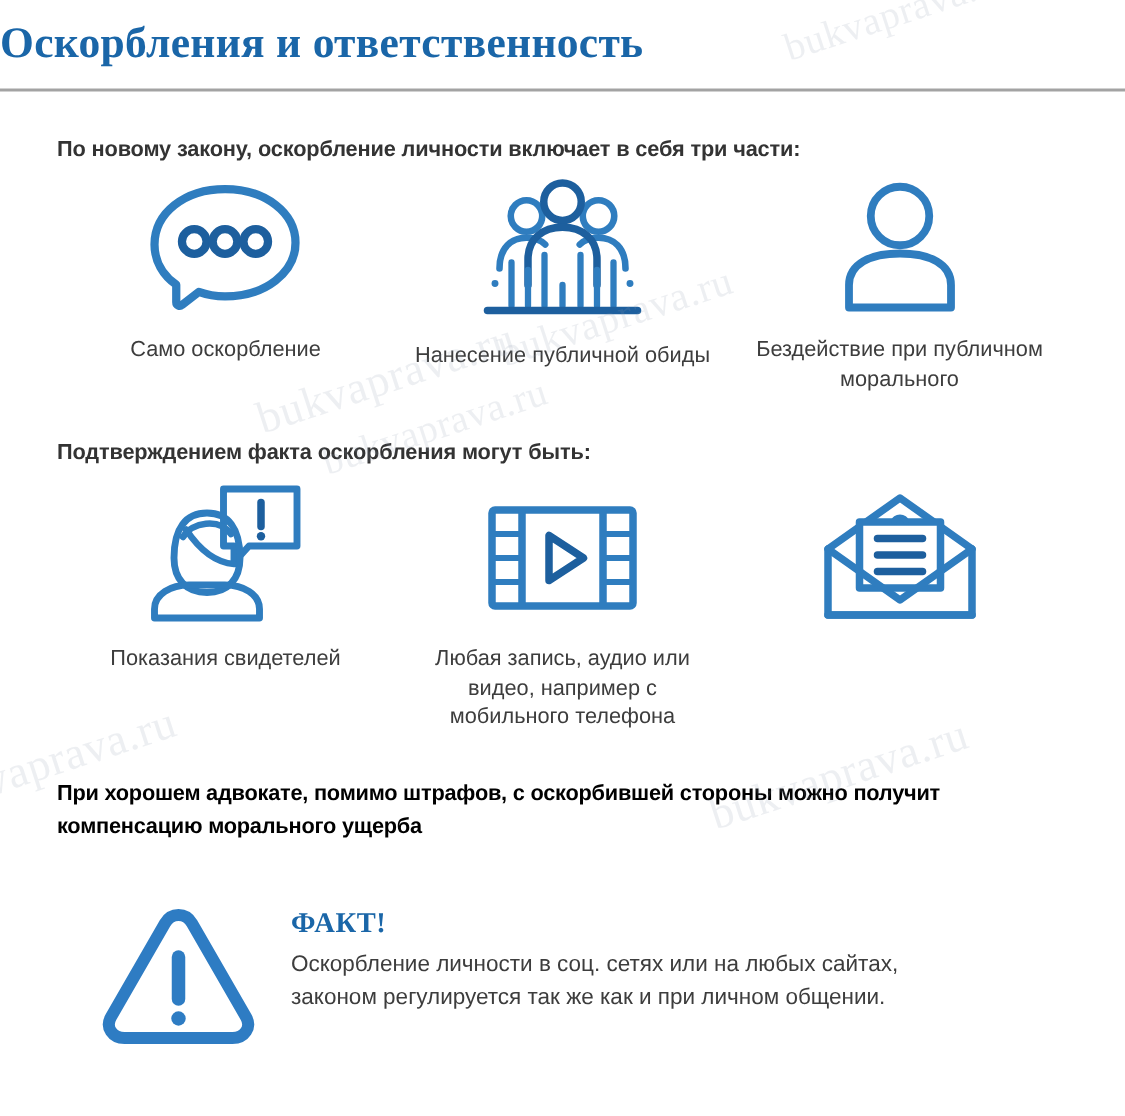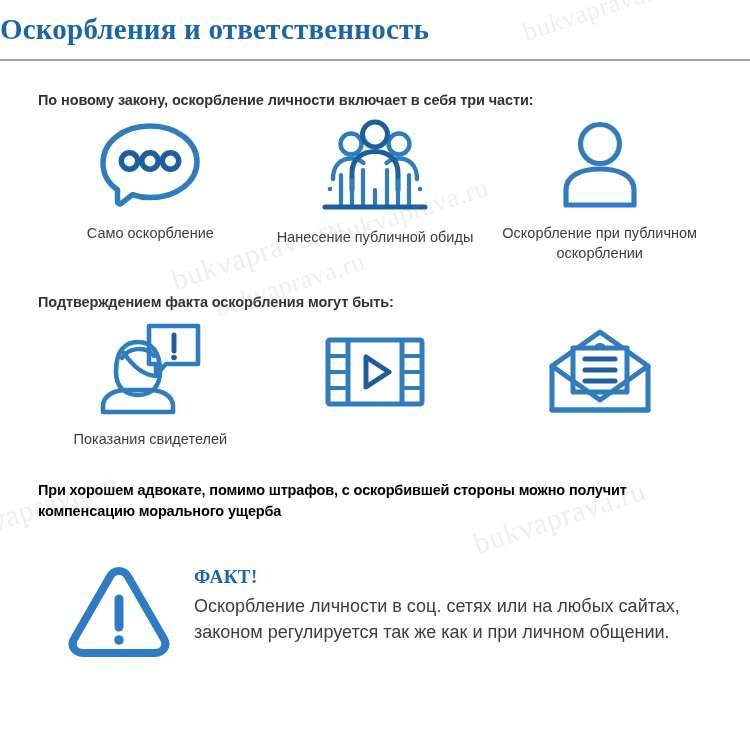--- a/index.html
+++ b/index.html
@@ -132,21 +132,21 @@
   .fact-title {
     font-family: "Liberation Serif", serif;
     font-weight: bold;
     font-size: 19px;
     color: #1a66a8;
     line-height: 1;
     margin-bottom: 7px;
     letter-spacing: .4px;
   }
   .fact-line {
-    font-size: 18px;
+    font-size: 15px;
     line-height: 1.46;
     color: #3d3d3d;
   }
 
   svg { display: block; }
 </style>
 </head>
 <body>
 
 <div class="page">
@@ -208,21 +208,21 @@
         <div class="icon-label">Нанесение публичной обиды</div>
       </div>
 
       <div class="icon-cell">
         <div class="icon-art">
           <svg width="104" height="92" viewBox="0 0 104 92" aria-hidden="true">
             <circle cx="52" cy="26" r="19.5" fill="none" stroke="#2f7dbf" stroke-width="5.2"></circle>
             <path d="M18 87 L18 72 C18 58 32 51 52 51 C72 51 86 58 86 72 L86 87 Z" fill="none" stroke="#2f7dbf" stroke-width="5.2" stroke-linejoin="round" stroke-linecap="round"></path>
           </svg>
         </div>
-        <div class="icon-label">Оскорбление при публичном оскорблении</div>
+        <div class="icon-label">Бездействие при публичном морального</div>
       </div>
     </div>
 
     <div class="section-heading" style="">Подтверждением факта оскорбления могут быть:</div>
 
     <div class="icon-row row2" style="margin-top:14px;">
 
       <div class="icon-cell">
         <div class="icon-art">
           <svg width="112" height="96" viewBox="0 0 112 96" aria-hidden="true">
@@ -252,20 +252,21 @@
               <line x1="9" y1="32" x2="29" y2="32"></line>
               <line x1="9" y1="48" x2="29" y2="48"></line>
               <line x1="9" y1="64" x2="29" y2="64"></line>
               <line x1="83" y1="32" x2="103" y2="32"></line>
               <line x1="83" y1="48" x2="103" y2="48"></line>
               <line x1="83" y1="64" x2="103" y2="64"></line>
             </g>
             <path d="M47 33 L47 63 L70 48 Z" fill="none" stroke="#1d5f9e" stroke-width="5" stroke-linejoin="round"></path>
           </svg>
         </div>
+        <div class="icon-label">Любая запись, аудио или видео, например с мобильного телефона</div>
       </div>
 
       <div class="icon-cell">
         <div class="icon-art">
           <svg width="112" height="92" viewBox="0 0 112 92" aria-hidden="true">
 
             <path d="M8 86 L8 42 L56 8 L104 42 L104 86 Z" fill="#ffffff" stroke="#2f7dbf" stroke-width="5" stroke-linejoin="round"></path>
 
             <path d="M29 24 L83 24 L83 68 L29 68 Z" fill="#ffffff" stroke="#2f7dbf" stroke-width="5" stroke-linejoin="round"></path>
             <path d="M52 24 C52 20 60 20 60 24" fill="none" stroke="#2f7dbf" stroke-width="4" stroke-linecap="round"></path>

